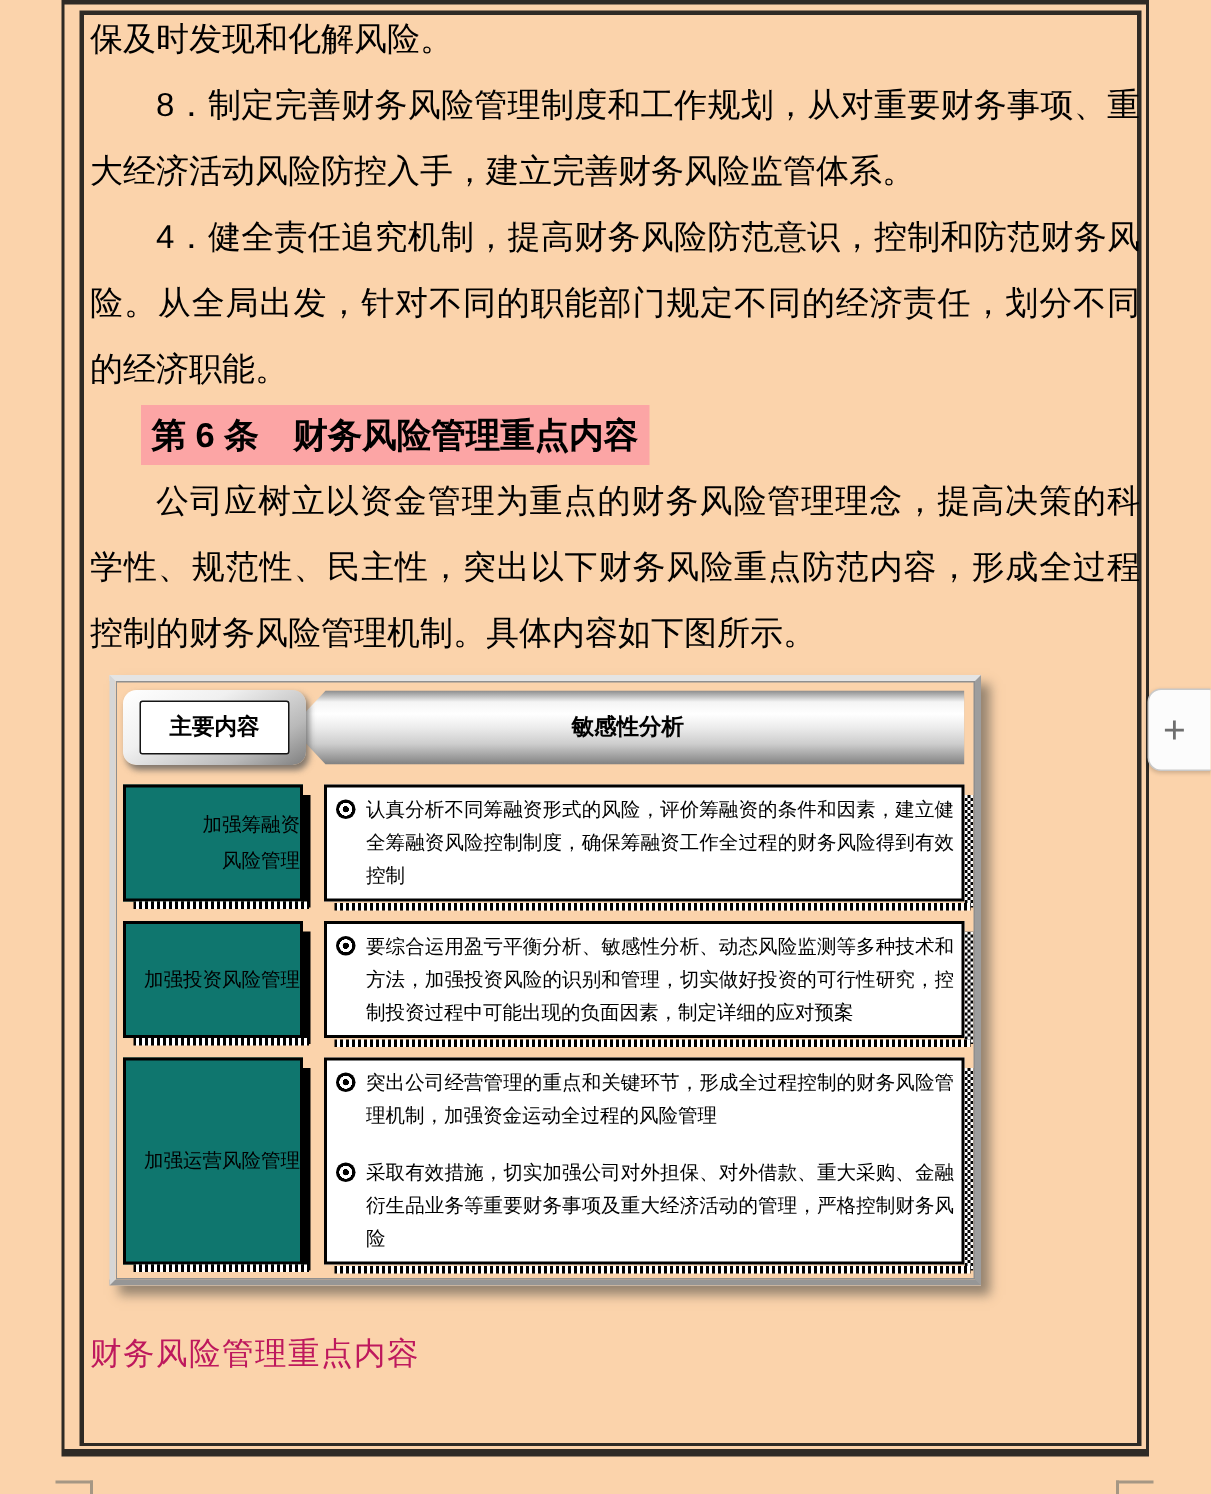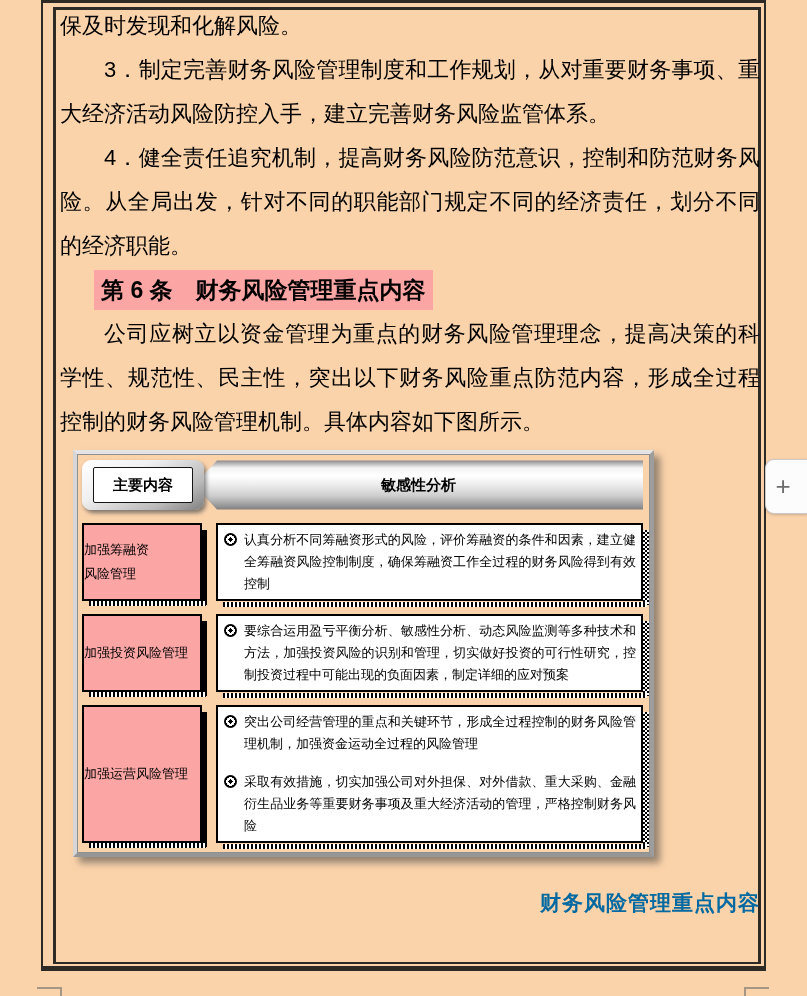--- a/index.html
+++ b/index.html
@@ -62,22 +62,22 @@
     flex:1;margin-left:-10px;z-index:1;position:relative;
     clip-path:polygon(0 50%,23px 1%,100% 1%,100% 99%,23px 99%);
     background:linear-gradient(180deg,#868686 0%,#f4f4f4 16%,#ffffff 32%,#ececec 50%,#cdcdcd 72%,#969696 92%,#7d7d7d 100%);
     display:flex;align-items:center;justify-content:center;
     font-weight:bold;font-size:15px;
     filter:drop-shadow(3px 3px 3px rgba(95,95,95,.55));
   }
   .d-row{display:flex;margin-top:13px;}
   .label-box{
     width:120px;margin-right:14px;flex:0 0 120px;
-    background:#fca5a5;border:2px solid #000;box-sizing:border-box;
-    display:flex;flex-direction:column;align-items:flex-start;justify-content:center;
+    background:#0f766e;border:2px solid #000;box-sizing:border-box;
+    display:flex;flex-direction:column;align-items:flex-end;justify-content:center;
     font-size:13px;line-height:24px;position:relative;
   }
   .label-box::before{ 
     content:"";position:absolute;top:5px;right:-7px;width:5px;height:calc(100% + 1px);
     background:#000;
   }
   .label-box::after{ 
     content:"";position:absolute;left:5px;bottom:-7px;width:calc(100% + 1px);height:5px;
     background:repeating-linear-gradient(90deg,#000 0 2px,#fff 2px 4px);
   }
@@ -97,22 +97,22 @@
   .point{display:flex;font-size:13px;line-height:22px;}
   .point + .point{margin-top:16px;}
   .bullet{
     flex:0 0 13px;width:13px;height:13px;border-radius:50%;
     background:radial-gradient(circle at 50% 50%,#000 0 2px,#fff 2.2px 4.2px,#000 4.4px);
     margin:4px 7px 0 2px;
   }
   .point-text{flex:1;text-align:justify;}
   
   .caption{
-    margin-top:24px;text-align:right;
-    font-size:21px;font-weight:bold;color:#0369a1;letter-spacing:1px;
+    margin-top:24px;text-align:left;
+    font-size:21px;font-weight:normal;color:#be185d;letter-spacing:1px;
   }
   
   .side-plus{
     position:absolute;top:459px;right:-8px;width:50px;height:55px;
     background:#FCFCFC;border:1px solid #C9C9C9;border-radius:9px;
     box-shadow:0 1px 3px rgba(0,0,0,.18);
     color:#6E6E6E;font-size:26px;font-weight:300;line-height:1;
     display:flex;align-items:center;justify-content:center;
     padding:0 14px 2px 0;box-sizing:border-box;cursor:pointer;z-index:5;
   }
@@ -122,21 +122,21 @@
   .mark-br{left:744px;border-top:2px solid #A59784;border-left:2px solid #A59784;}
 </style>
 </head>
 <body>
 
 <div class="border-outer"></div>
 <div class="border-inner"></div>
 
 <div class="content">
   <p class="para">保及时发现和化解风险。</p>
-  <p class="para indent">3．制定完善财务风险管理制度和工作规划，从对重要财务事项、重大经济活动风险防控入手，建立完善财务风险监管体系。</p>
+  <p class="para indent">8．制定完善财务风险管理制度和工作规划，从对重要财务事项、重大经济活动风险防控入手，建立完善财务风险监管体系。</p>
   <p class="para indent">4．健全责任追究机制，提高财务风险防范意识，控制和防范财务风险。从全局出发，针对不同的职能部门规定不同的经济责任，划分不同的经济职能。</p>
 
   <div class="heading-line">
     <span class="heading-hl">第 6 条　财务风险管理重点内容</span>
   </div>
 
   <p class="para indent">公司应树立以资金管理为重点的财务风险管理理念，提高决策的科学性、规范性、民主性，突出以下财务风险重点防范内容，形成全过程控制的财务风险管理机制。具体内容如下图所示。</p>
 
   <div class="diagram-frame">
     <div class="d-header">

